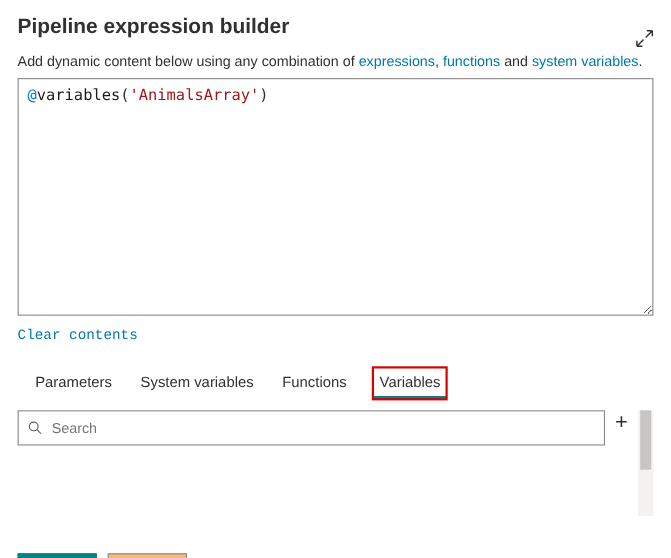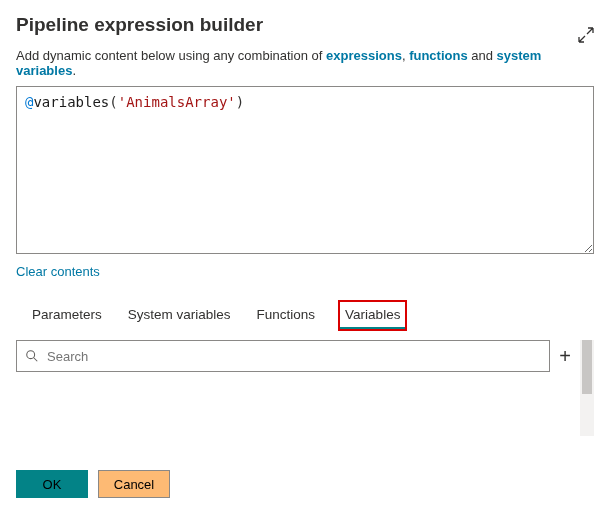--- a/index.html
+++ b/index.html
@@ -23,42 +23,43 @@
     color: #323130;
     margin: 0 0 10px 0;
   }
   .expand-icon svg { width: 16px; height: 16px; }
   .hint {
     font-size: 13px;
     color: #323130;
     margin-bottom: 8px;
     padding-top: 2px;
   }
-  .hint a { color: #0078a4; text-decoration: none; cursor: pointer; font-weight: bold; }
+  .hint a { color: #0078a4; text-decoration: none; cursor: pointer; }
   .editor {
     width: 100%;
-    height: 168px;
+    height: 216px;
     border: 1px solid #8a8886;
     padding: 6px 8px;
     font-family: "Consolas", monospace;
     font-size: 14px;
     resize: both;
     overflow: auto;
     background: #fff;
     line-height: 1.3;
   }
   .tok-at { color: #0078d4; }
   .tok-fn { color: #1a1a1a; }
   .tok-str { color: #a31515; }
   .clear-link {
     display: inline-block;
     margin-top: 10px;
     color: #0078a4;
     font-size: 13px;
     cursor: pointer;
+    font-family: Liberation Mono, monospace;
   }
   .tabs {
     display: flex;
     gap: 22px;
     margin-top: 22px;
     padding-left: 14px;
     font-size: 13.5px;
   }
   .tab {
     padding: 6px 2px 8px 2px;
@@ -78,21 +79,21 @@
     padding-right: 6px;
   }
   .panel-area {
     display: flex;
     margin-top: 10px;
     gap: 4px;
   }
   .panel-main { flex: 1; }
   .search-row {
     display: flex;
-    align-items: center;
+    align-items: flex-start;
     gap: 4px;
   }
   .search-box {
     flex: 1;
     display: flex;
     align-items: center;
     border: 1px solid #8a8886;
     height: 32px;
     padding: 0 8px;
     color: #605e5c;

